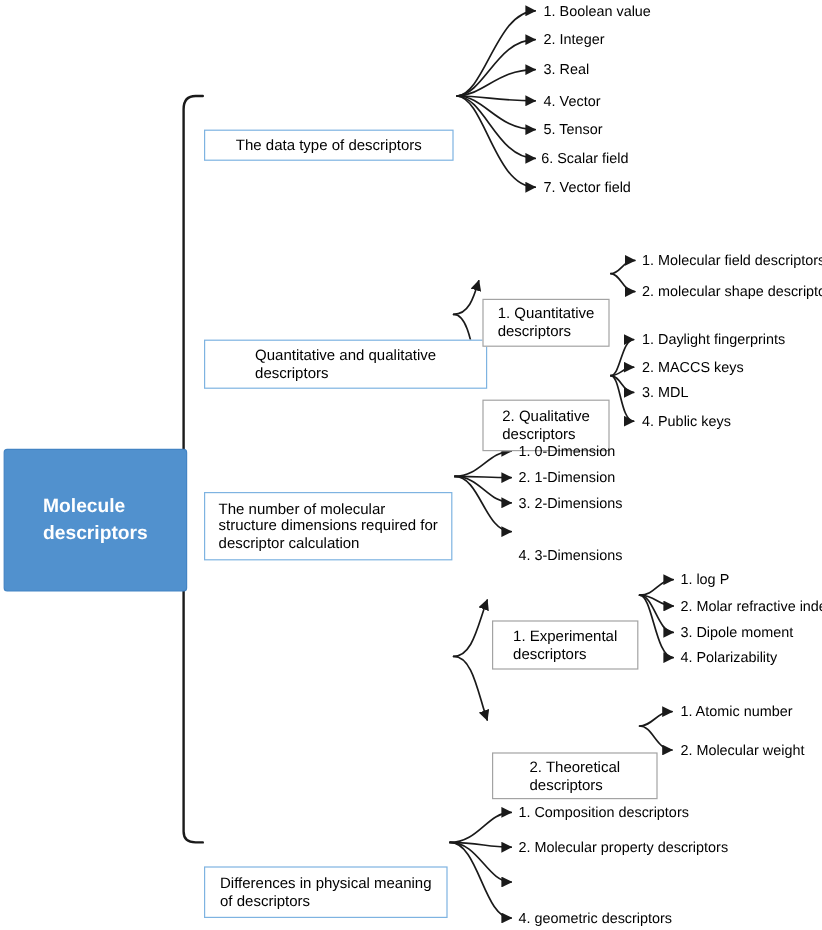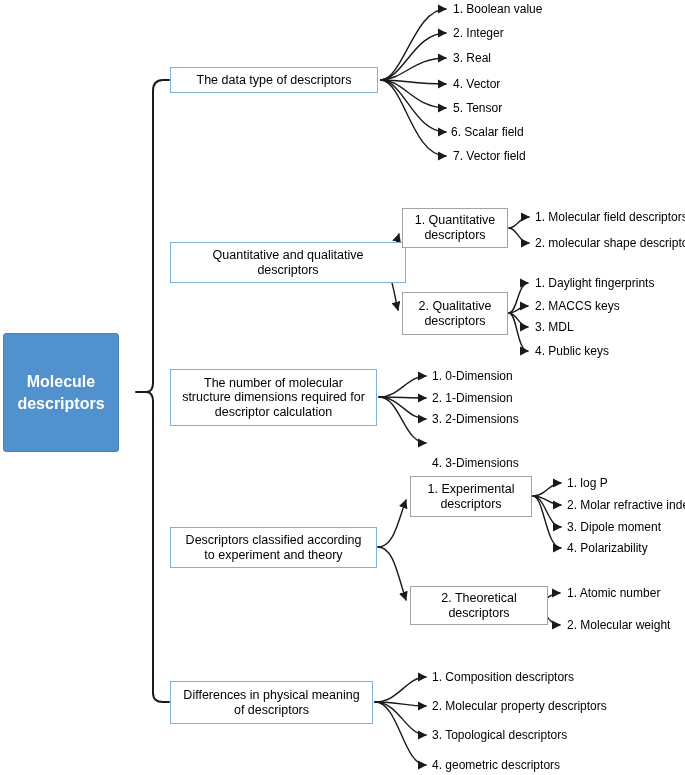--- a/index.html
+++ b/index.html
@@ -34,23 +34,24 @@
     fill: none;
     stroke-linecap: round;
   }
   #wires path.thin { stroke-width: 1.4; }
   #wires .arrowfill { fill: var(--line); stroke: none; }
   .node {
     position: absolute;
     display: flex;
     align-items: center;
     justify-content: center;
-    text-align: center;
+    text-align: left;
     white-space: pre-line;
     background: #FFFFFF;
+    margin-top: 41px;
   }
   .root-node {
     background: var(--root-fill);
     border: 1px solid var(--root-border);
     border-radius: 3px;
     color: var(--root-text);
     font-weight: bold;
     font-size: 16px;
     line-height: 22px;
   }
@@ -129,34 +130,32 @@
     </g>
 
     <g>
       <path class="thin" d="M 375 702 C 399 702 406 677 426 677" marker-end="url(#ah)"></path>
       <path class="thin" d="M 375 702 C 399 702 406 706 426 706" marker-end="url(#ah)"></path>
       <path class="thin" d="M 375 702 C 399 702 406 735 426 735" marker-end="url(#ah)"></path>
       <path class="thin" d="M 375 702 C 399 702 403 765 426 765" marker-end="url(#ah)"></path>
     </g>
   </svg>
 
-  <div class="node root-node" style="left:3px; top:333px; width:116px; height:119px;">Molecule
+  <div class="node root-node" style="left:3px; top:333px; width:153px; height:119px;">Molecule
 descriptors</div>
 
   <div class="node branch-box" style="left:170px; top:67px; width:208px; height:26px;">The data type of descriptors</div>
 
   <div class="node branch-box" style="left:170px; top:242px; width:236px; height:41px;">Quantitative and qualitative
 descriptors</div>
 
   <div class="node branch-box" style="left:170px; top:369px; width:207px; height:57px;">The number of molecular
 structure dimensions required for
 descriptor calculation</div>
 
-  <div class="node branch-box" style="left:170px; top:527px; width:207px; height:41px;">Descriptors classified according
-to experiment and theory</div>
 
   <div class="node branch-box" style="left:170px; top:681px; width:203px; height:43px;">Differences in physical meaning
 of descriptors</div>
 
   <div class="node sub-box" style="left:402px; top:208px; width:106px; height:40px;">1. Quantitative
 descriptors</div>
 
   <div class="node sub-box" style="left:402px; top:292px; width:106px; height:43px;">2. Qualitative
 descriptors</div>
 
@@ -190,16 +189,15 @@
   <div class="leaf" style="left:567px; top:475px;">1. log P</div>
   <div class="leaf" style="left:567px; top:497px;">2. Molar refractive index</div>
   <div class="leaf" style="left:567px; top:519px;">3. Dipole moment</div>
   <div class="leaf" style="left:567px; top:540px;">4. Polarizability</div>
 
   <div class="leaf" style="left:567px; top:585px;">1. Atomic number</div>
   <div class="leaf" style="left:567px; top:617px;">2. Molecular weight</div>
 
   <div class="leaf" style="left:432px; top:669px;">1. Composition descriptors</div>
   <div class="leaf" style="left:432px; top:698px;">2. Molecular property descriptors</div>
-  <div class="leaf" style="left:432px; top:727px;">3. Topological descriptors</div>
   <div class="leaf" style="left:432px; top:757px;">4. geometric descriptors</div>
 
 </div>
 
 </body></html>

